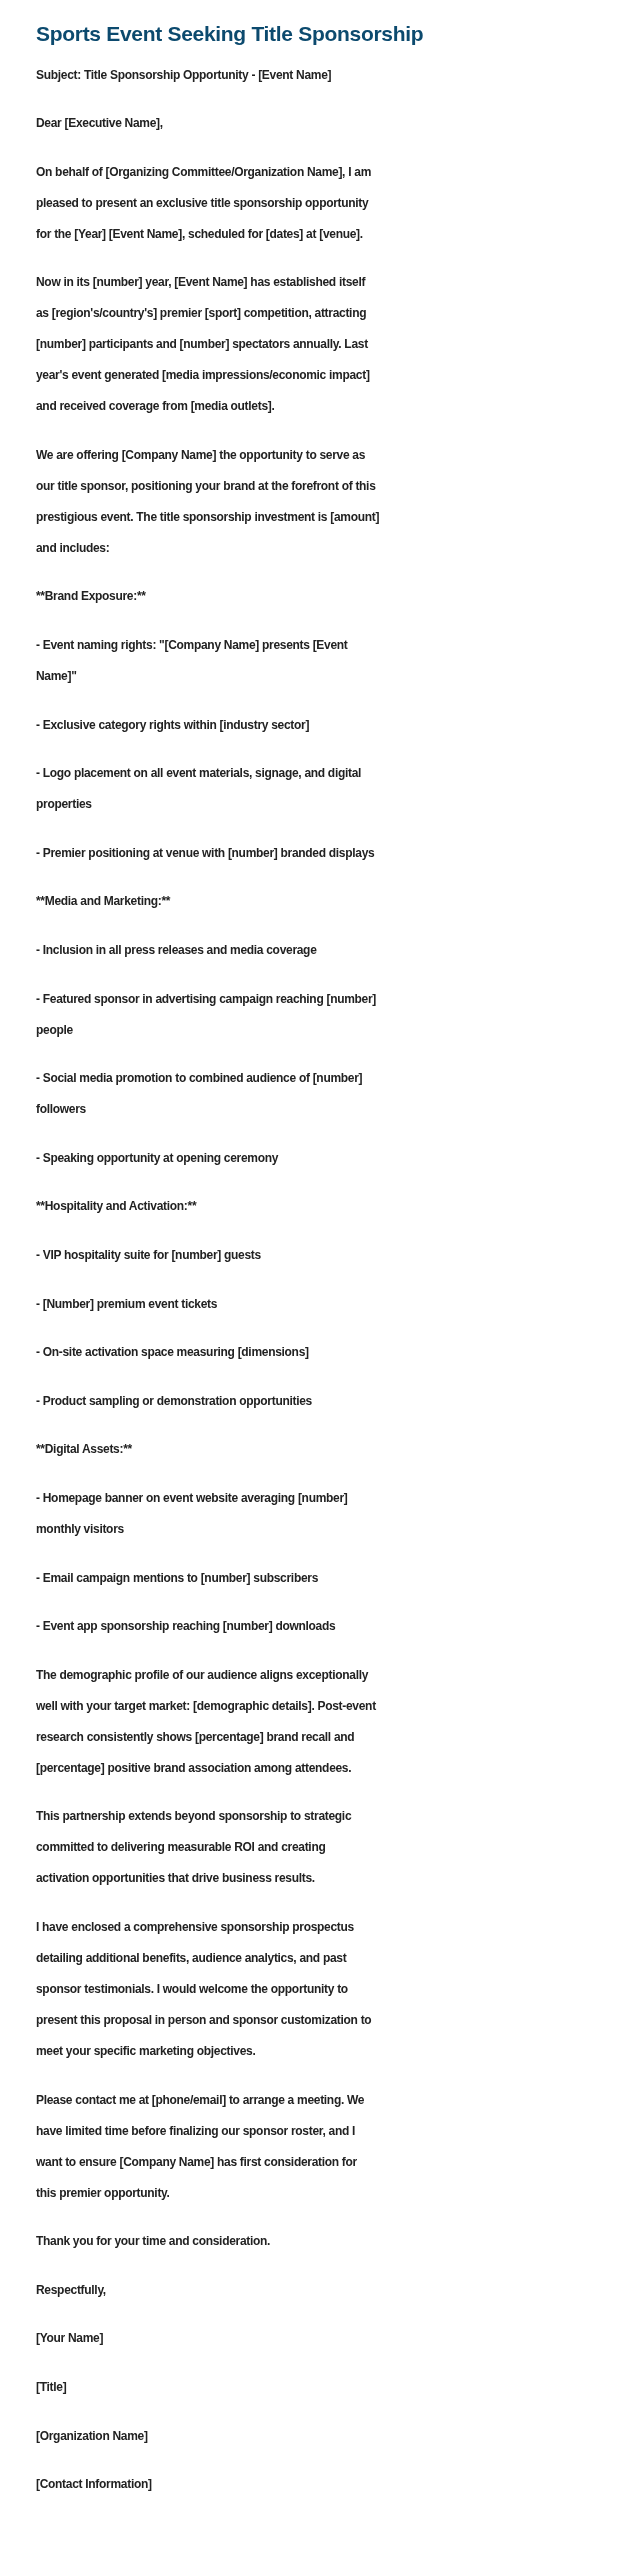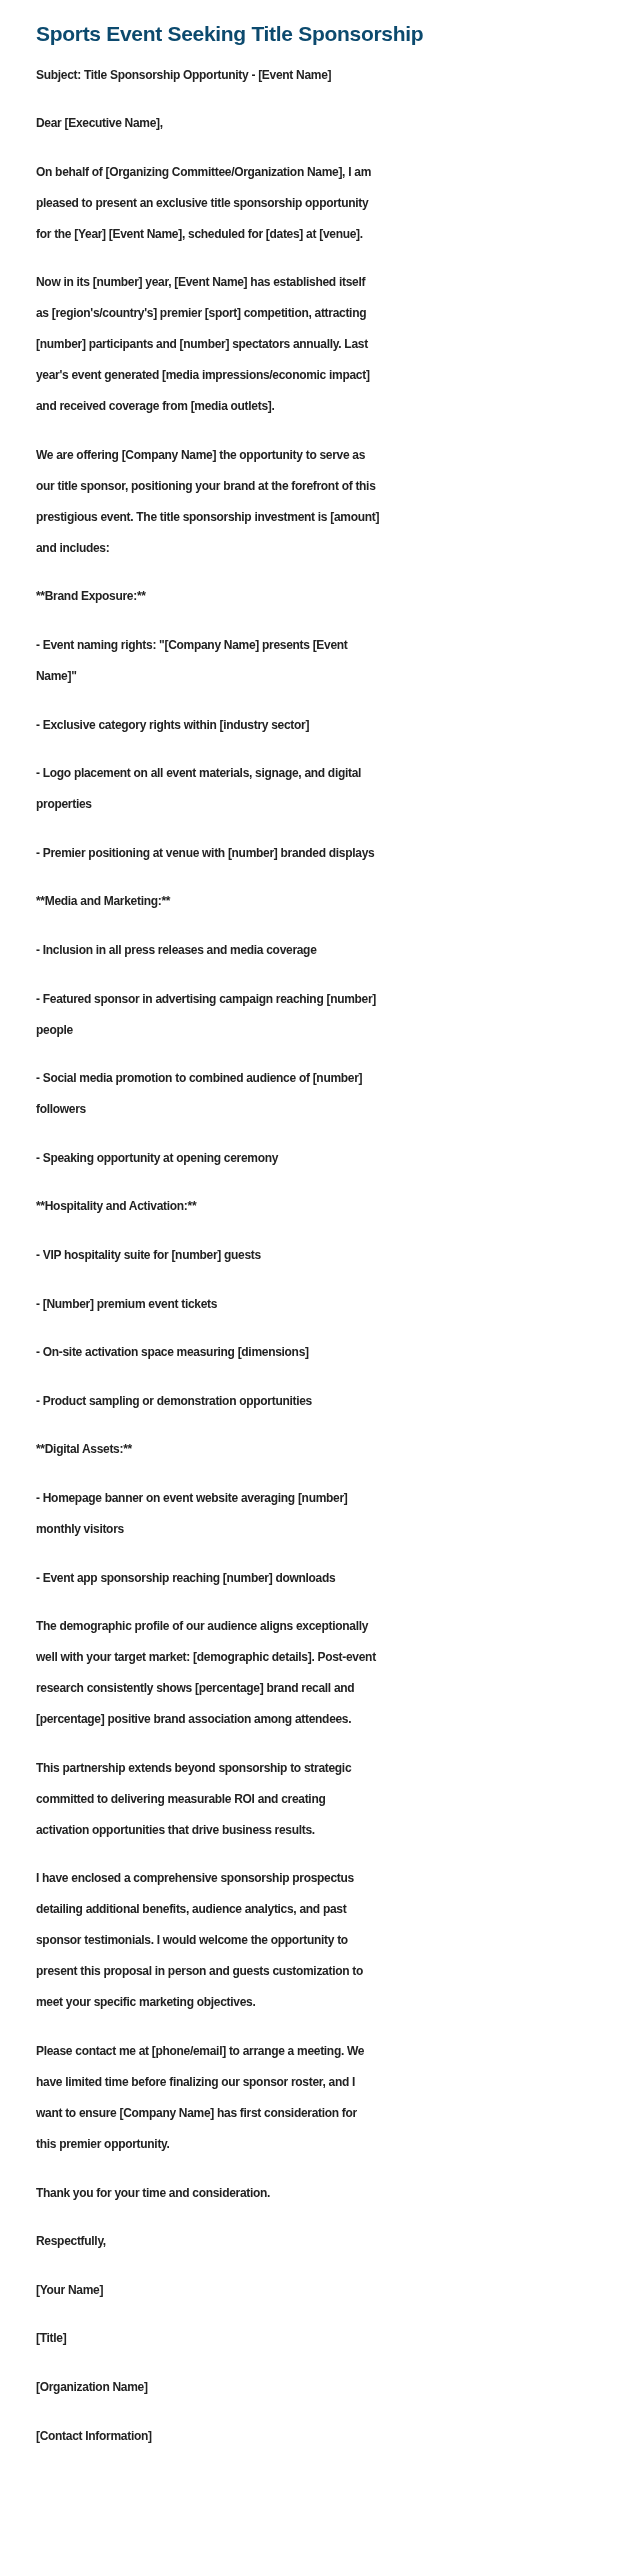--- a/index.html
+++ b/index.html
@@ -123,38 +123,41 @@
         <span class="ln">- Product sampling or demonstration opportunities</span>
       </p>
       <p class="para">
         <span class="ln">**Digital Assets:**</span>
       </p>
       <p class="para">
         <span class="ln">- Homepage banner on event website averaging [number]</span>
         <span class="ln">monthly visitors</span>
       </p>
       <p class="para">
+        <span class="ln">- Email campaign mentions to [number] subscribers</span>
+      </p>
+      <p class="para">
         <span class="ln">- Event app sponsorship reaching [number] downloads</span>
       </p>
       <p class="para">
         <span class="ln">The demographic profile of our audience aligns exceptionally</span>
         <span class="ln">well with your target market: [demographic details]. Post-event</span>
         <span class="ln">research consistently shows [percentage] brand recall and</span>
         <span class="ln">[percentage] positive brand association among attendees.</span>
       </p>
       <p class="para">
         <span class="ln">This partnership extends beyond sponsorship to strategic</span>
         <span class="ln">committed to delivering measurable ROI and creating</span>
         <span class="ln">activation opportunities that drive business results.</span>
       </p>
       <p class="para">
         <span class="ln">I have enclosed a comprehensive sponsorship prospectus</span>
         <span class="ln">detailing additional benefits, audience analytics, and past</span>
         <span class="ln">sponsor testimonials. I would welcome the opportunity to</span>
-        <span class="ln">present this proposal in person and guests customization to</span>
+        <span class="ln">present this proposal in person and sponsor customization to</span>
         <span class="ln">meet your specific marketing objectives.</span>
       </p>
       <p class="para">
         <span class="ln">Please contact me at [phone/email] to arrange a meeting. We</span>
         <span class="ln">have limited time before finalizing our sponsor roster, and I</span>
         <span class="ln">want to ensure [Company Name] has first consideration for</span>
         <span class="ln">this premier opportunity.</span>
       </p>
       <p class="para">
         <span class="ln">Thank you for your time and consideration.</span>

